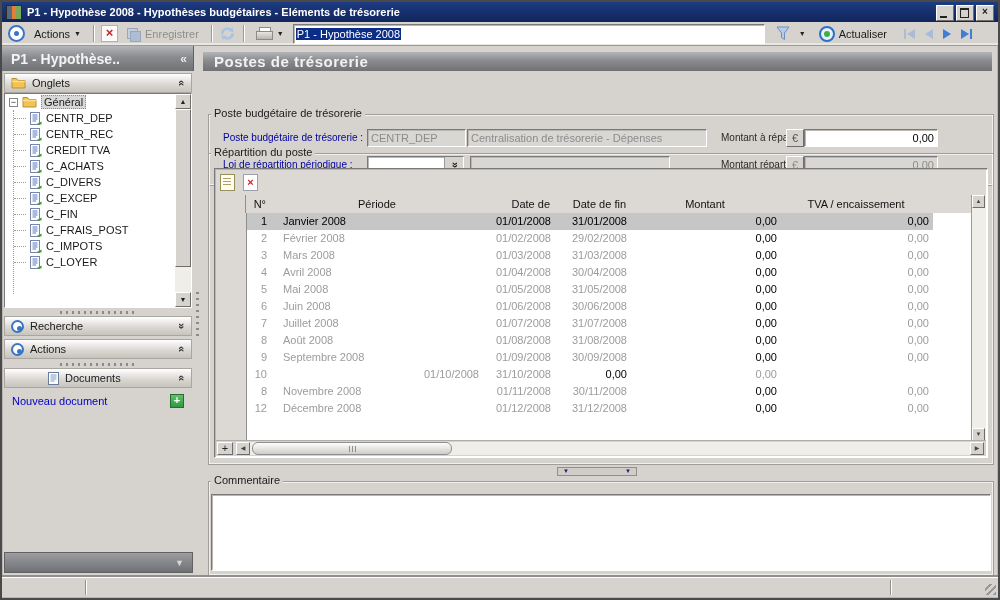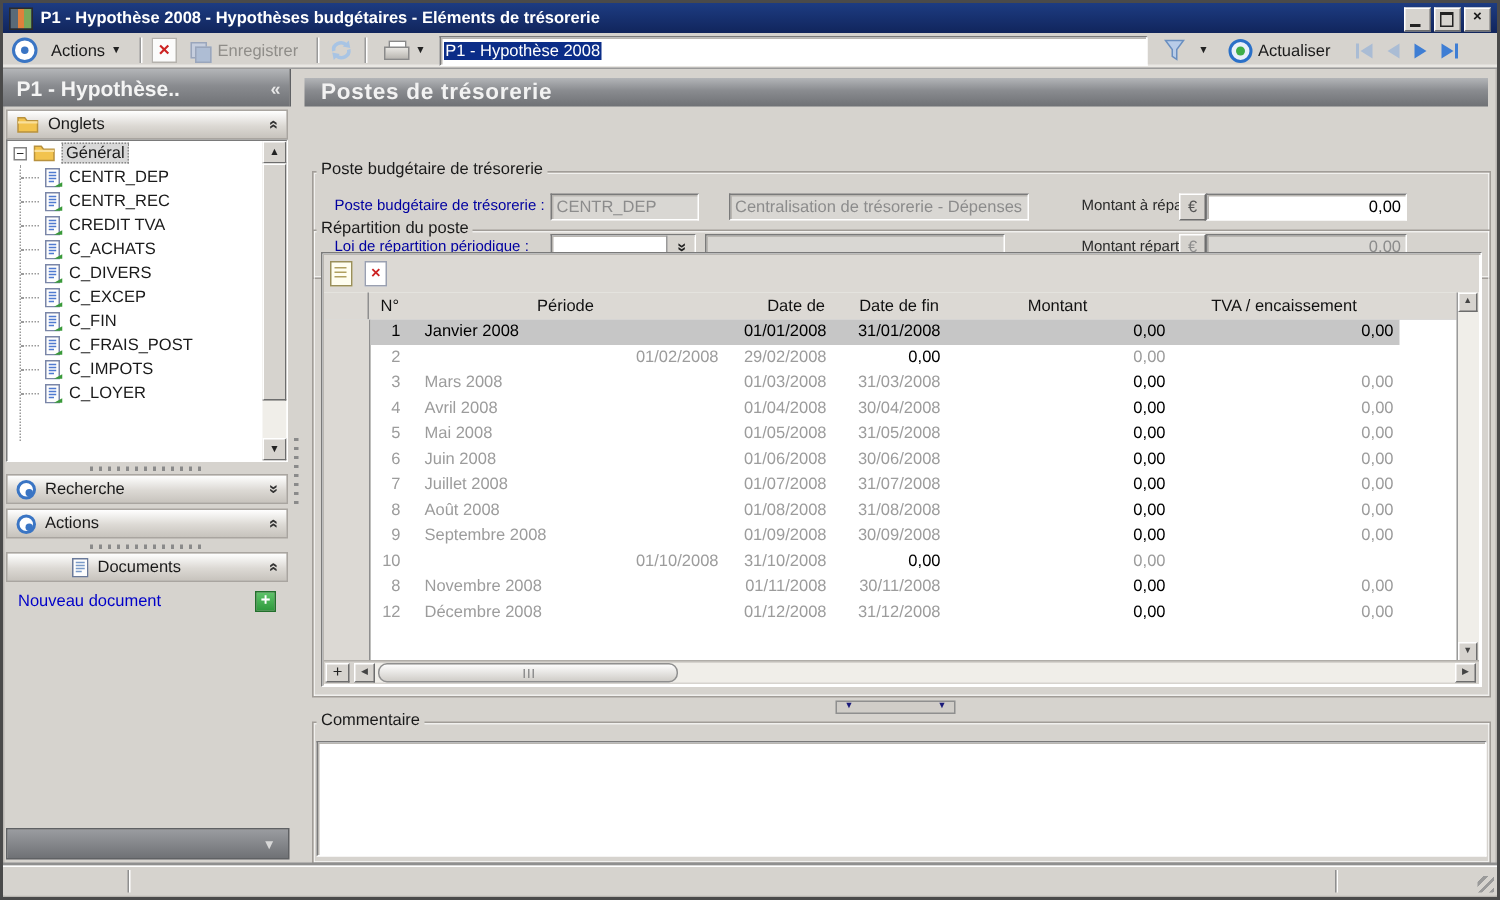--- a/index.html
+++ b/index.html
@@ -361,21 +361,21 @@
   </div>
 
   <div class="vsplit-grip"></div>
 
   <div class="main-header">Postes de trésorerie</div>
 
   <div class="group" style="left:208px;top:76px;width:784px;height:70px;margin-top:38px;">
     <span class="legend">Poste budgétaire de trésorerie</span>
     <span class="lbl-blue" style="position:absolute;left:14px;top:17px;">Poste budgétaire de trésorerie :</span>
     <div class="field ro" style="left:158px;top:14px;width:99px;">CENTR_DEP</div>
-    <div class="field ro" style="left:277px;top:14px;width:200px;">Centralisation de trésorerie - Dépenses</div>
+    <div class="field ro" style="left:258px;top:14px;width:240px;">Centralisation de trésorerie - Dépenses</div>
     <span class="lbl-dark" style="position:absolute;left:480px;top:17px;">Montant à répartir :</span>
     <div class="euro-btn" style="left:577px;top:14px;">€</div>
     <div class="field editable num" style="left:595px;top:14px;width:134px;">0,00</div>
 
     <span class="lbl-blue" style="position:absolute;left:14px;top:44px;">Loi de répartition périodique :</span>
     <div class="combo" style="left:158px;top:41px;width:97px;">
       <span></span>
       <span class="combo-btn"><span class="chev">«</span></span>
     </div>
     <div class="field ro" style="left:261px;top:41px;width:200px;"></div>
@@ -407,20 +407,21 @@
     <span class="c numero">1</span>
     <span class="c periode">Janvier 2008</span>
     <span class="c date_debut">01/01/2008</span>
     <span class="c date_fin">31/01/2008</span>
     <span class="c montant">0,00</span>
     <span class="c tva">0,00</span>
   </div>
 
   <div class="grid-row">
     <span class="c numero">2</span>
+    <span class="c periode">Février 2008</span>
     <span class="c date_debut">01/02/2008</span>
     <span class="c date_fin">29/02/2008</span>
     <span class="c montant">0,00</span>
     <span class="c tva">0,00</span>
   </div>
 
   <div class="grid-row">
     <span class="c numero">3</span>
     <span class="c periode">Mars 2008</span>
     <span class="c date_debut">01/03/2008</span>

